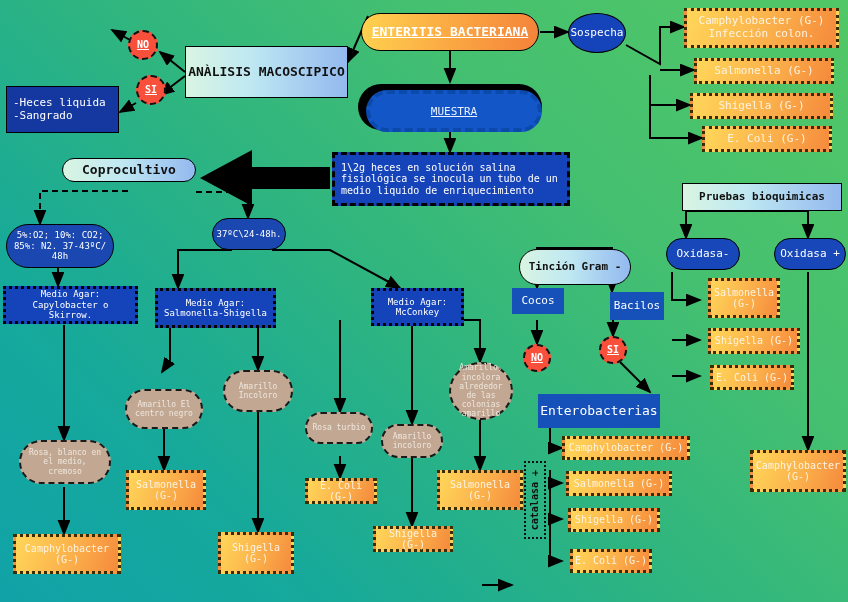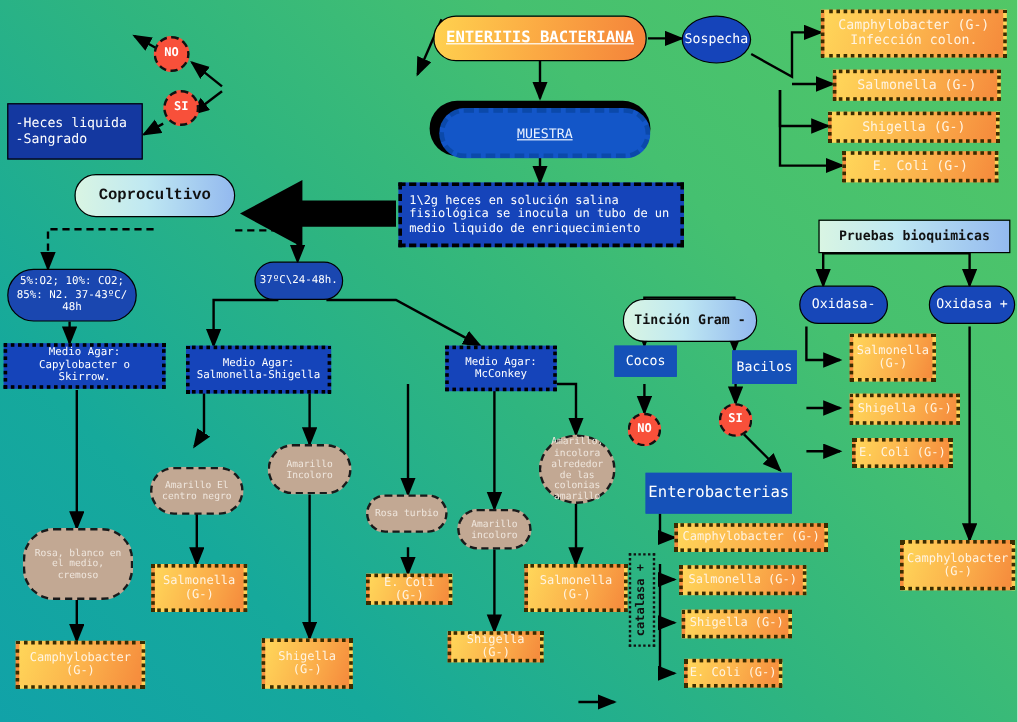--- a/index.html
+++ b/index.html
@@ -20,21 +20,21 @@
   .blue-plain{background:#1551b8;border:1px solid #1551b8;color:#fff;}
   .blue-round{background:#1a47b0;border:1px solid #000;border-radius:26px;color:#fff;}
   .blue-oval{background:#1544ba;border:1px solid #000;border-radius:50%;color:#fff;}
   .blue-pill{background:#1747b8;border:1px solid #000;border-radius:22px;color:#fff;}
   .grad-cool{background:linear-gradient(90deg,#d9f5e3 0%,#bfe8f2 40%,#93b9ef 100%);border:1px solid #000;color:#111;}
   .grad-cool-pill{background:linear-gradient(90deg,#d9f5e3 0%,#bfe8f2 45%,#93b9ef 100%);border:1px solid #000;border-radius:22px;color:#111;}
   .grad-warm{background:linear-gradient(110deg,#ffd659 0%,#fbb04b 55%,#f58a3c 100%);border:3px dotted #3b2c00;color:#fff3e0;}
   .grad-warm-pill{background:linear-gradient(100deg,#ffd24f 0%,#fba943 50%,#f4823a 100%);border:1px solid #000;border-radius:26px;color:#fff;}
   .tan-pill{background:#c2a893;border:2px dashed #1a1a1a;border-radius:26px;color:#efe6dd;}
   .tan-oval{background:#c2a893;border:2px dashed #1a1a1a;border-radius:50%;color:#efe6dd;}
-  .red-circ{background:#f8503a;border:2px dashed #111;border-radius:50%;color:#fff;}
+  .red-circ{background:#f8503a;border:2px dashed #111;border-radius:50%;color:#fff;text-decoration:underline;}
   .dashbox{background:transparent;border:2px dotted #111;color:#111;}
 
   .muestra-outer{position:absolute;background:#000;border-radius:999px;}
   .muestra-inner{position:absolute;background:#1356c8;border-radius:999px;border:4px dashed #0b49aa;
      display:flex;align-items:center;justify-content:center;color:#eaf2ff;}
 
   .tiny{font-size:8px;}
   .xs{font-size:9px;}
   .s{font-size:10px;}
   .m{font-size:11px;}
@@ -133,47 +133,48 @@
     <path d="M330,167 L252,167 L252,150 L200,178 L252,206 L252,189 L330,189 z" fill="#000"></path>
   </svg>
 
 
   <div class="node blue-solid m" style="left:6px;top:86px;width:113px;height:47px;padding:4px 6px;justify-content:flex-start;text-align:left;white-space:pre-line;">-Heces liquida
 -Sangrado</div>
 
   <div class="node red-circ s b" style="left:128px;top:30px;width:30px;height:30px;">NO</div>
   <div class="node red-circ s b" style="left:136px;top:75px;width:30px;height:30px;">SI</div>
 
+  <div class="node grad-cool l b" style="left:185px;top:46px;width:163px;height:52px;">ANÀLISIS MACOSCIPICO</div>
 
   <div class="node grad-warm-pill l b u" style="left:361px;top:13px;width:178px;height:38px;">ENTERITIS BACTERIANA</div>
 
   <div class="muestra-outer" style="left:358px;top:84px;width:184px;height:46px;"></div>
   <div class="muestra-inner m" style="left:366px;top:90px;width:168px;height:34px;text-decoration:underline;">MUESTRA</div>
 
   <div class="node blue-oval m" style="left:568px;top:13px;width:58px;height:40px;">Sospecha</div>
 
   <div class="node grad-warm m" style="left:684px;top:8px;width:155px;height:40px;white-space:pre-line;">Camphylobacter (G-)
 Infección colon.</div>
   <div class="node grad-warm m" style="left:694px;top:58px;width:140px;height:26px;">Salmonella (G-)</div>
   <div class="node grad-warm m" style="left:690px;top:93px;width:143px;height:26px;">Shigella (G-)</div>
   <div class="node grad-warm m" style="left:702px;top:126px;width:130px;height:26px;">E. Coli (G-)</div>
 
   <div class="node blue-dashdot s" style="left:332px;top:152px;width:238px;height:54px;padding:4px 6px;justify-content:flex-start;text-align:left;">1\2g heces en solución salina fisiológica se inocula un tubo de un medio liquido de enriquecimiento</div>
 
-  <div class="node grad-cool-pill l b" style="left:62px;top:145px;width:134px;height:36px;font-family:Liberation Mono, monospace;">Coprocultivo</div>
+  <div class="node grad-cool-pill l b" style="left:62px;top:158px;width:134px;height:24px;">Coprocultivo</div>
 
   <div class="node blue-round xs" style="left:6px;top:224px;width:108px;height:44px;padding:2px 4px;">5%:O2; 10%: CO2; 85%: N2. 37-43ºC/ 48h</div>
 
   <div class="node blue-round xs" style="left:212px;top:218px;width:74px;height:32px;">37ºC\24-48h.</div>
 
   <div class="node blue-dotted xs" style="left:3px;top:286px;width:135px;height:38px;padding:10px 4px;">Medio Agar: Capylobacter o Skirrow.</div>
   <div class="node blue-dotted xs" style="left:155px;top:288px;width:121px;height:40px;padding:2px 4px;">Medio Agar: Salmonella-Shigella</div>
   <div class="node blue-dotted xs" style="left:371px;top:288px;width:93px;height:38px;padding:2px 4px;">Medio Agar: McConkey</div>
 
-  <div class="node tan-pill tiny" style="left:19px;top:440px;width:92px;height:60px;padding:20px 5px;">Rosa, blanco en el medio, cremoso</div>
+  <div class="node tan-pill tiny" style="left:19px;top:440px;width:92px;height:44px;padding:20px 5px;">Rosa, blanco en el medio, cremoso</div>
   <div class="node tan-pill tiny" style="left:125px;top:389px;width:78px;height:40px;padding:2px 4px;">Amarillo El centro negro</div>
   <div class="node tan-pill tiny" style="left:223px;top:370px;width:70px;height:42px;padding:2px 4px;">Amarillo Incoloro</div>
   <div class="node tan-pill tiny" style="left:305px;top:412px;width:68px;height:32px;padding:2px 4px;">Rosa turbio</div>
   <div class="node tan-pill tiny" style="left:381px;top:424px;width:62px;height:34px;padding:2px 4px;">Amarillo incoloro</div>
   <div class="node tan-oval tiny" style="left:449px;top:362px;width:64px;height:58px;padding:2px 4px;">Amarillo, incolora alrededor de las colonias amarillo</div>
 
   <div class="node grad-warm s" style="left:13px;top:534px;width:108px;height:40px;">Camphylobacter (G-)</div>
   <div class="node grad-warm s" style="left:126px;top:470px;width:80px;height:40px;">Salmonella (G-)</div>
   <div class="node grad-warm s" style="left:218px;top:532px;width:76px;height:42px;">Shigella (G-)</div>
   <div class="node grad-warm s" style="left:305px;top:478px;width:72px;height:26px;">E. Coli (G-)</div>

